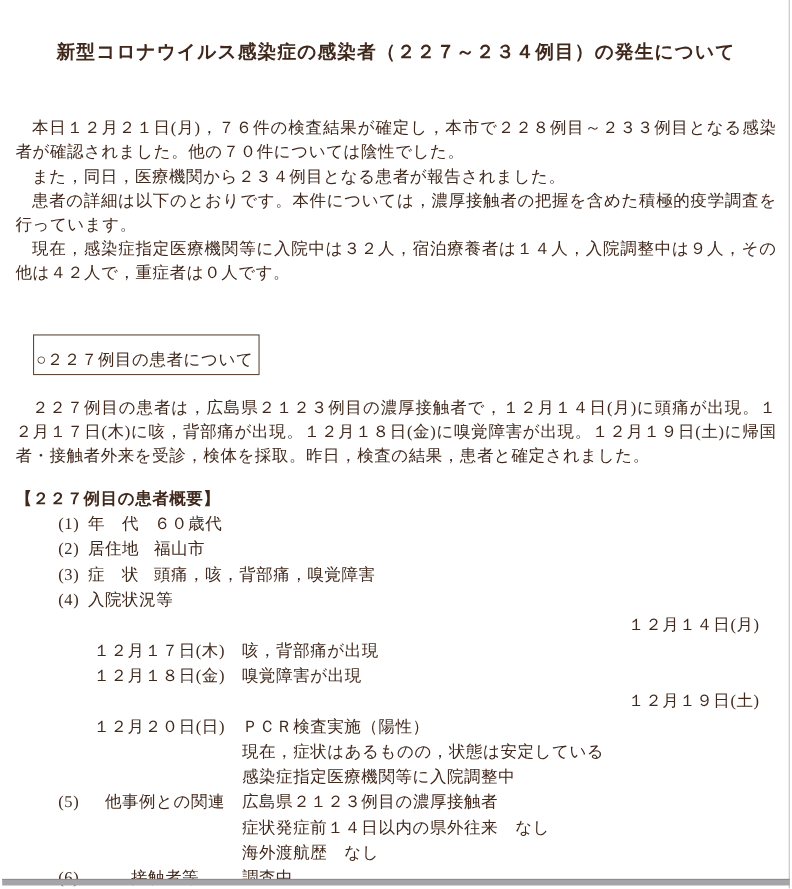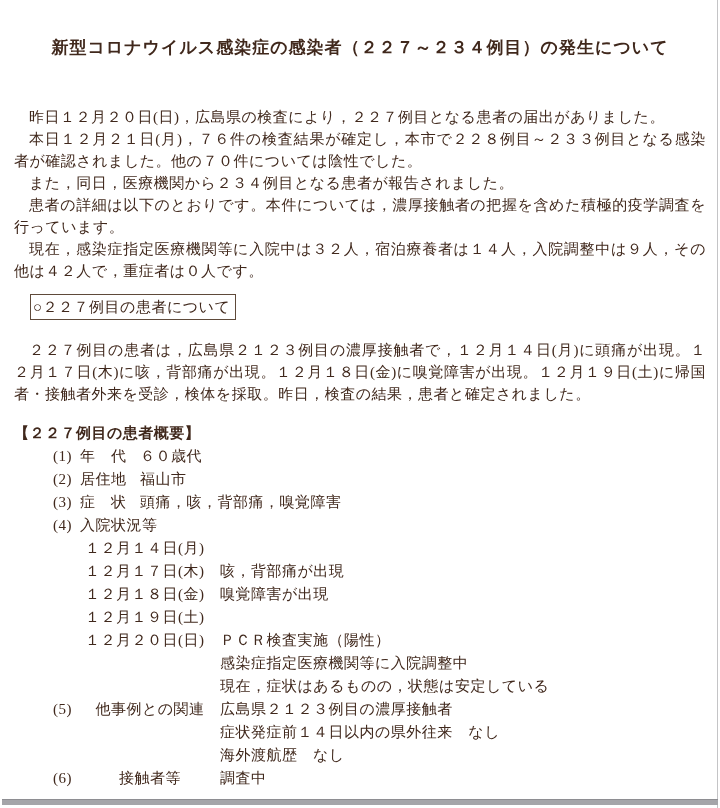--- a/index.html
+++ b/index.html
@@ -40,50 +40,50 @@
   .intro p, .case-body p {
     margin: 0;
     line-height: 22px;
     text-indent: 1em;
     text-align: justify;
   }
   .boxed-wrap { margin-top: 12px; margin-left: 16px; }
   .boxed {
     display: inline-block;
     border: 1px solid #5f4a3a;
-    padding: 2px 5px 2px 2px;
+    padding: 13px 5px 2px 2px;
     line-height: 20px;
+    margin-top: 32px;
   }
   .case-body { margin-top: 19px; }
   .summary-heading {
     margin-top: 17px;
     line-height: 23px;
     font-weight: bold;
   }
   .list { margin-left: 39px; }
   .row { display: flex; line-height: 23px; }
   .c-no { width: 27px; flex: 0 0 27px; }
   .c-label { width: 60px; flex: 0 0 60px; }
   .c-label-wide { width: 140px; flex: 0 0 140px; text-align: center; }
-  .t-row { padding-left: 32px; }
+  .t-row { padding-left: 32px; justify-content: flex-end; }
   .t-date { width: 135px; flex: 0 0 135px; }
   .cont { padding-left: 167px; }
   .value { flex: 1 1 auto; }
 </style>
 </head>
 <body>
 
 <div class="page">
 
   <h1 class="doc-title">新型コロナウイルス感染症の感染者（２２７～２３４例目）の発生について</h1>
 
   <div class="content">
 
     <div class="intro">
-      <p>昨日１２月２０日(日)，広島県の検査により，２２７例目となる患者の届出がありました。</p>
       <p>本日１２月２１日(月)，７６件の検査結果が確定し，本市で２２８例目～２３３例目となる感染者が確認されました。他の７０件については陰性でした。</p>
       <p>また，同日，医療機関から２３４例目となる患者が報告されました。</p>
       <p>患者の詳細は以下のとおりです。本件については，濃厚接触者の把握を含めた積極的疫学調査を行っています。</p>
       <p>現在，感染症指定医療機関等に入院中は３２人，宿泊療養者は１４人，入院調整中は９人，その他は４２人で，重症者は０人です。</p>
     </div>
 
     <div class="boxed-wrap">
       <span class="boxed">○２２７例目の患者について</span>
     </div>
 
@@ -130,24 +130,24 @@
         <span class="value">嗅覚障害が出現</span>
       </div>
       <div class="row t-row">
         <span class="t-date">１２月１９日(土)</span>
       </div>
       <div class="row t-row">
         <span class="t-date">１２月２０日(日)</span>
         <span class="value">ＰＣＲ検査実施（陽性）</span>
       </div>
       <div class="row cont">
-        <span class="value">感染症指定医療機関等に入院調整中</span>
+        <span class="value">現在，症状はあるものの，状態は安定している</span>
       </div>
       <div class="row cont">
-        <span class="value">現在，症状はあるものの，状態は安定している</span>
+        <span class="value">感染症指定医療機関等に入院調整中</span>
       </div>
 
       <div class="row">
         <span class="c-no">(5)</span>
         <span class="c-label-wide">他事例との関連</span>
         <span class="value">広島県２１２３例目の濃厚接触者</span>
       </div>
       <div class="row cont">
         <span class="value">症状発症前１４日以内の県外往来　なし</span>
       </div>

